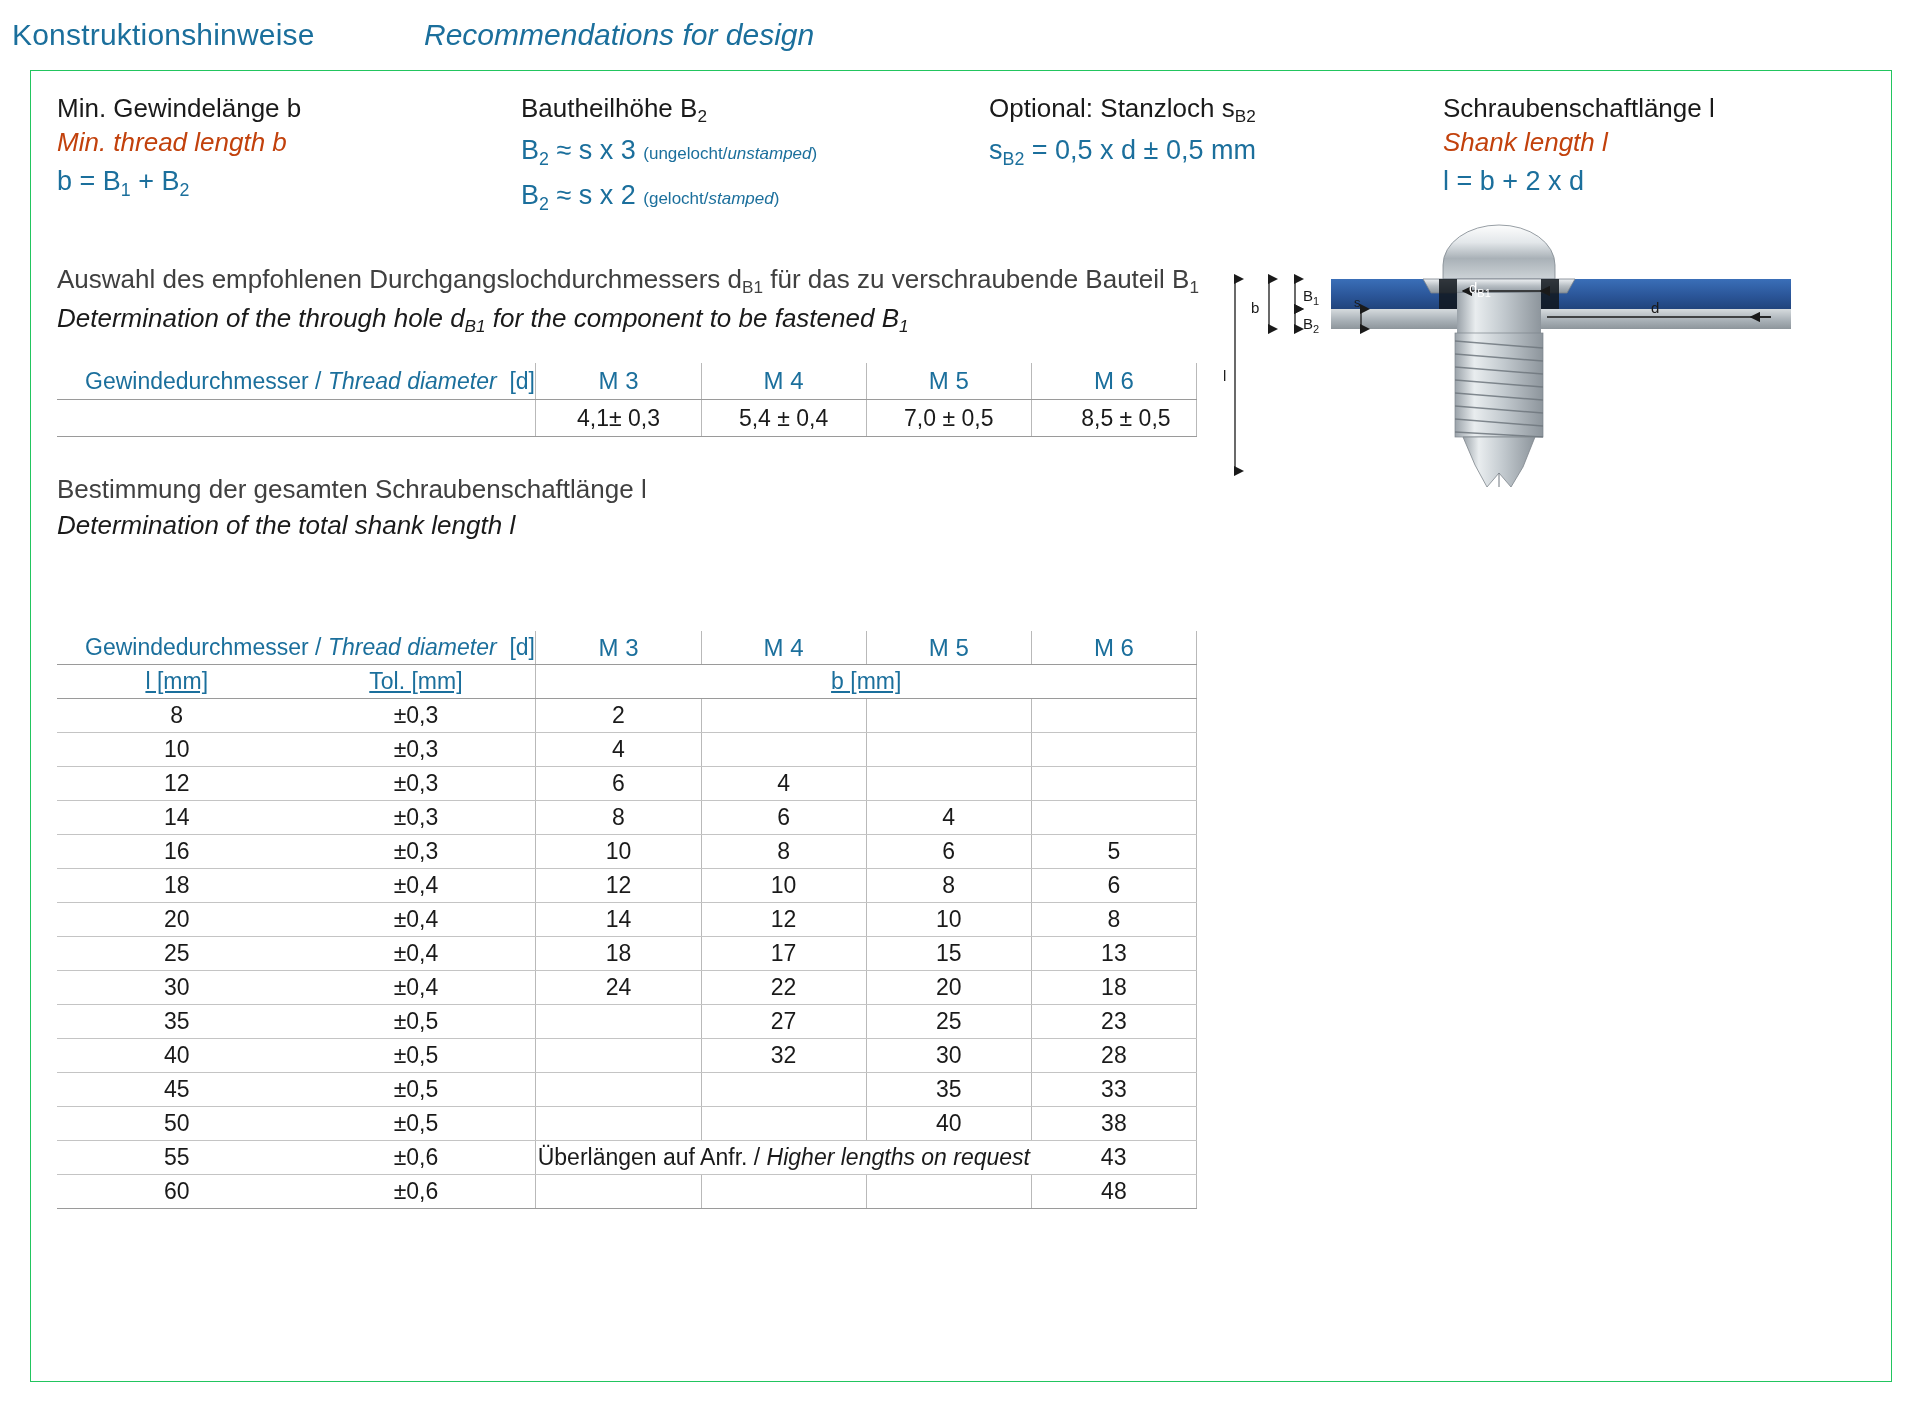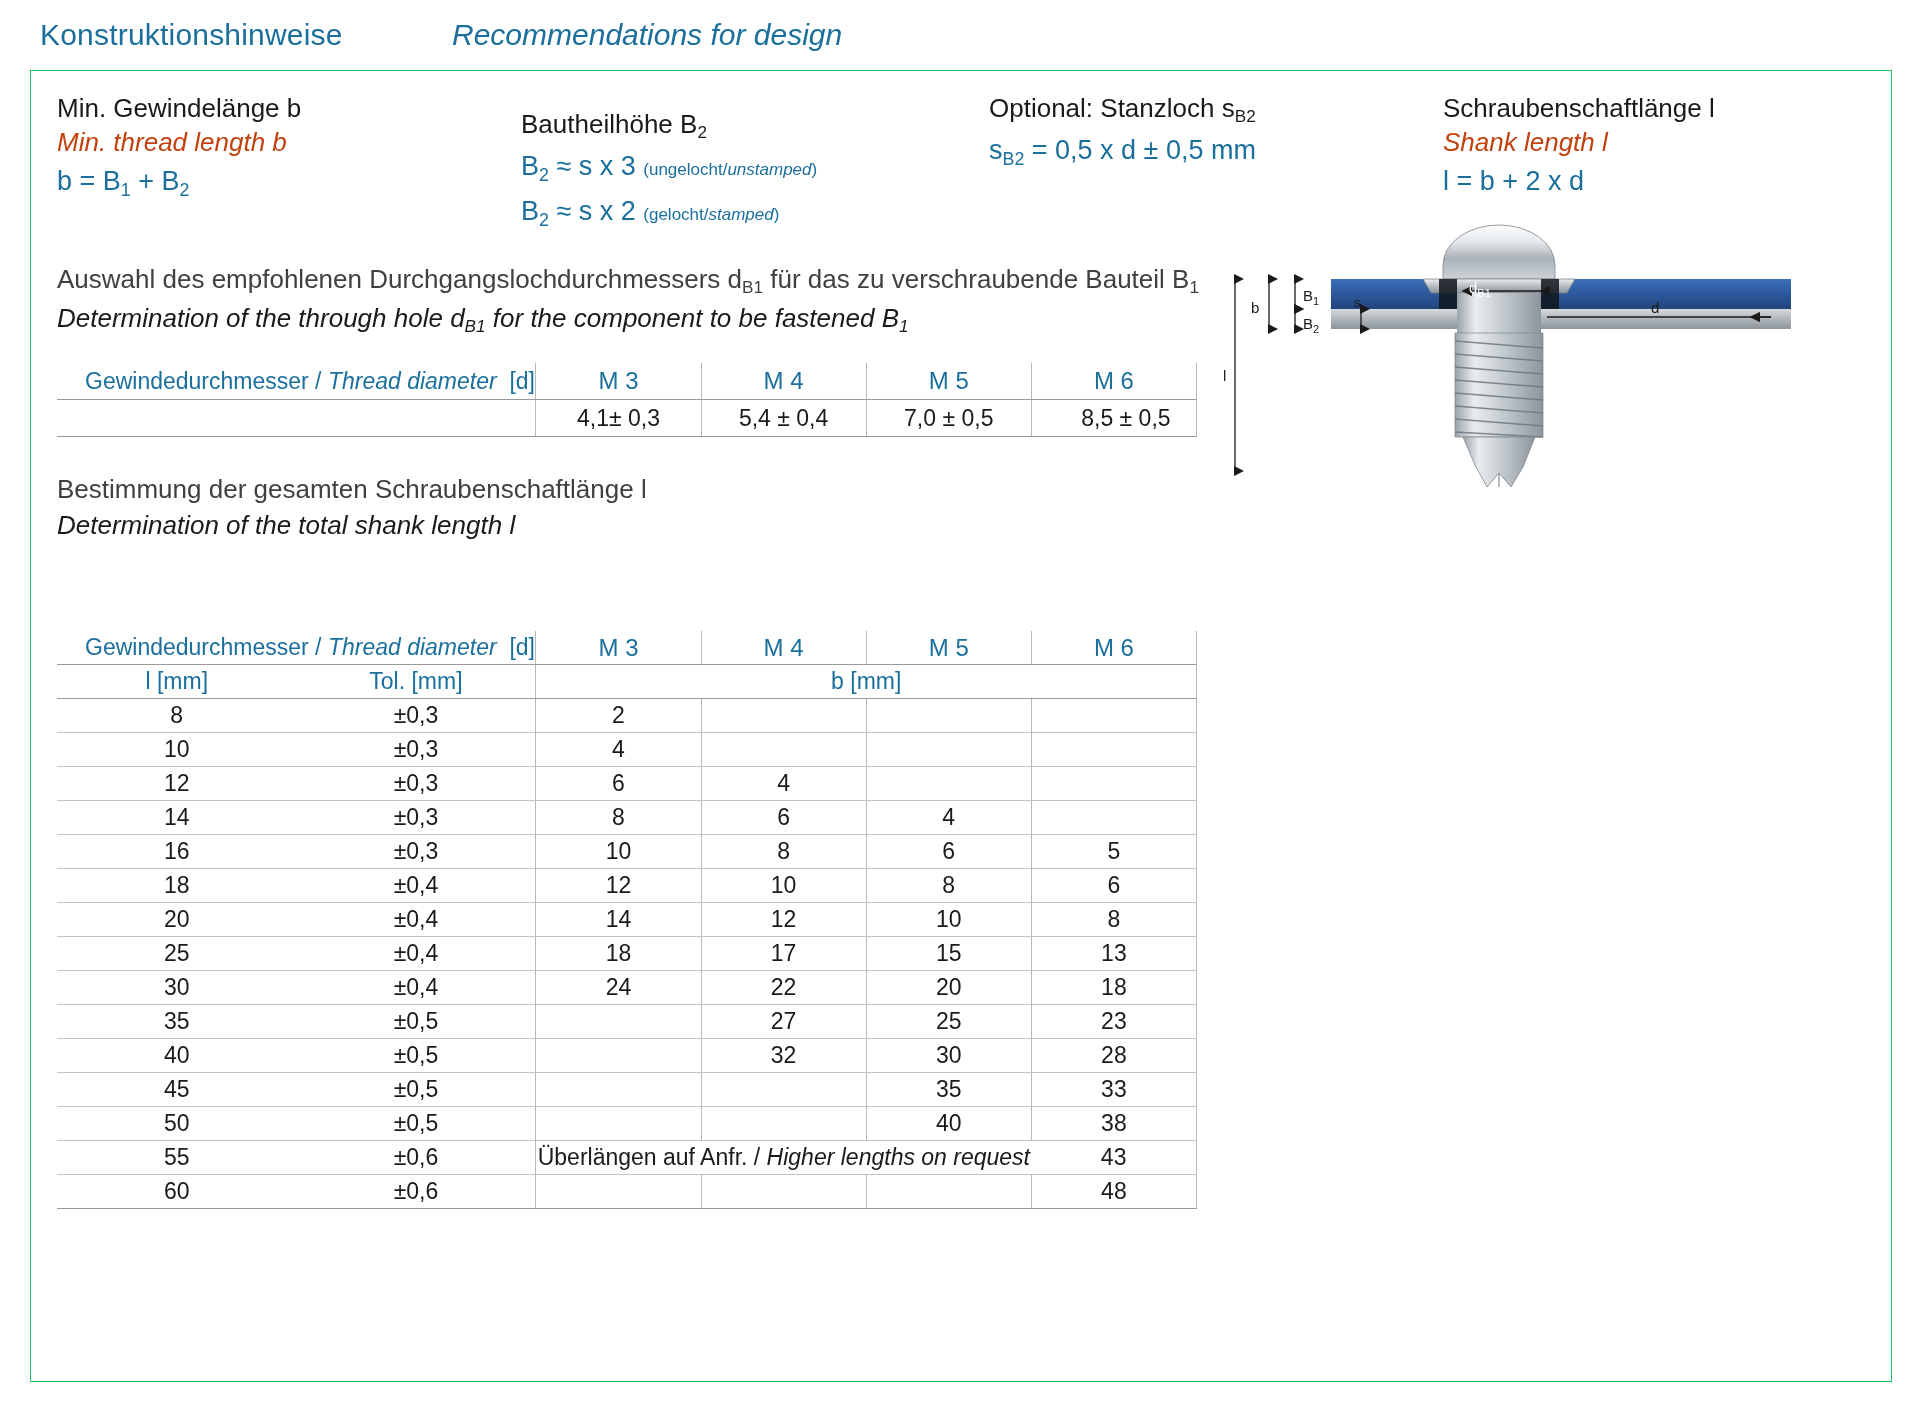--- a/index.html
+++ b/index.html
@@ -6,32 +6,32 @@
   body{
     width:1920px;height:1401px;
     background:#ffffff;
     font-family:"Liberation Sans", sans-serif;
     color:#1a1a1a;
     -webkit-font-smoothing:antialiased;
   }
   .page{position:relative;width:1920px;height:1401px;box-sizing:border-box;}
 
   
-  .titlebar{position:absolute;left:40px;top:18px;width:1860px;height:44px;}
+  .titlebar{position:absolute;left:12px;top:18px;width:1860px;height:44px;}
   .title-de{position:absolute;left:0;top:0;font-size:30px;color:#1b6f9c;letter-spacing:.2px;white-space:nowrap;}
   .title-en{position:absolute;left:412px;top:0;font-size:30px;color:#1b6f9c;font-style:italic;white-space:nowrap;}
 
   
   .frame{position:absolute;left:30px;top:70px;width:1862px;height:1312px;border:1px solid #22c55e;box-sizing:border-box;background:#fff;}
 
   
   .formulas{position:absolute;left:0;top:0;width:100%;height:160px;}
   .fblock{position:absolute;top:20px;}
   .fb1{left:26px;}
-  .fb2{left:490px;margin-top:16px;}
+  .fb2{left:490px;}
   .fb3{left:958px;}
   .fb4{left:1412px;}
   .f-de{font-size:26px;color:#1a1a1a;white-space:nowrap;line-height:34px;}
   .f-en{font-size:26px;color:#c2410c;font-style:italic;white-space:nowrap;line-height:34px;}
   .f-eq{font-size:27px;color:#1b6f9c;white-space:nowrap;line-height:38px;margin-top:3px;}
   .f-eq .note{font-size:17px;font-style:normal;}
   .f-eq .note i{font-style:italic;}
   sub{font-size:.66em;vertical-align:baseline;position:relative;top:.32em;}
 
   
@@ -63,21 +63,21 @@
   .tbl2 col.c-l{width:239px;}
   .tbl2 col.c-tol{width:239px;}
   .tbl2 col.c-m{width:165px;}
   .tbl2 th,.tbl2 td{height:33px;padding:0;text-align:center;vertical-align:middle;font-weight:normal;}
   .tbl2 .hdr1-label{text-align:left;padding-left:28px;color:#1b6f9c;font-size:23px;white-space:nowrap;}
   .tbl2 .hdr1-m{color:#1b6f9c;font-size:24px;border-left:1px solid #b9b9b9;}
   .tbl2 .hdr1-m.lastc{border-right:1px solid #b9b9b9;}
   .tbl2 tr.h1 th{border-bottom:1px solid #9a9a9a;}
   .tbl2 .hdr2{color:#1b6f9c;font-size:23px;}
   .tbl2 .hdr2.b{border-left:1px solid #b9b9b9;border-right:1px solid #b9b9b9;}
-  .tbl2 tr.h2 th{border-bottom:1px solid #9a9a9a;}
+  .tbl2 tr.h2 th{border-bottom:1px solid #9a9a9a;text-decoration:underline;}
   .tbl2 td.d{font-size:23px;}
   .tbl2 td.sep{border-left:1px solid #b9b9b9;}
   .tbl2 td.endc{border-right:1px solid #b9b9b9;}
   .tbl2 tbody tr td{border-bottom:1px solid #c4c4c4;}
   .tbl2 tbody tr:last-child td{border-bottom:1px solid #9a9a9a;}
   .tbl2 td.spanned{font-size:23px;border-left:1px solid #b9b9b9;white-space:nowrap;}
   .tbl2 td.spanned i{font-style:italic;}
 
   
   .drawing{position:absolute;left:1180px;top:150px;width:660px;height:340px;}

